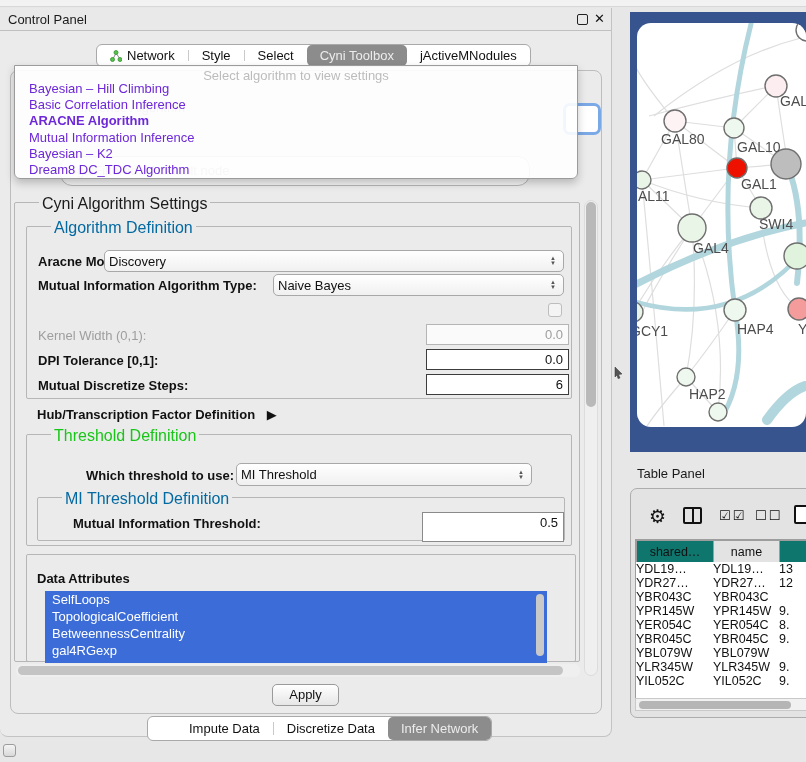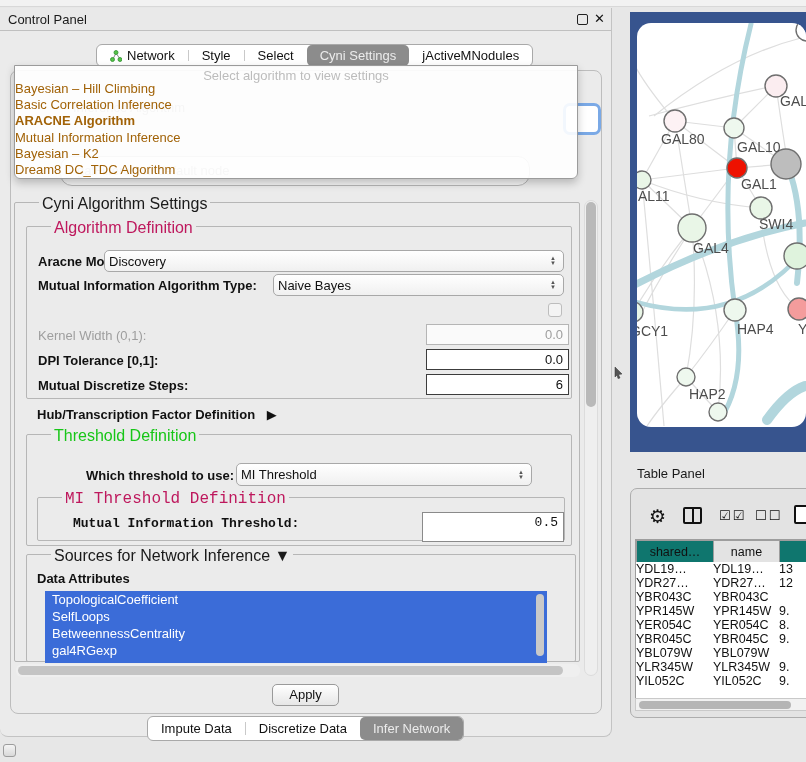--- a/index.html
+++ b/index.html
@@ -17,43 +17,43 @@
   #cp-title { left:8px; top:4px; font-size:13px; color:#1a1a1a; }
   #cp-float { left:577px; top:6px; width:11px; height:11px; border:1.5px solid #222; border-radius:2px; }
   #cp-close { left:594px; top:3px; font-size:13px; font-weight:bold; color:#111; }
 
   
   .tab-pill { background:#ffffff; border:1px solid #a9a9a9; border-radius:6px; display:flex; align-items:stretch; }
   .tab { display:flex; align-items:center; padding:0 13px; color:#111; white-space:nowrap; }
   .tab.selected { background:#8c8c8c; color:#ececec; border-radius:5px; }
   .tab-sep { width:1px; background:#c9c9c9; margin:5px 0; }
   #top-tabs { left:96px; top:36px; height:23px; }
-  #bottom-tabs { left:147px; top:708px; height:25px; }
+  #bottom-tabs { left:147px; top:708px; height:25px;padding-left:28px; }
 
   
   #inner-panel { left:10px; top:62px; width:592px; height:644px; border:1px solid #bdbdbd; border-radius:8px; background:#ebebeb; }
 
   
   .ghost-text { color:#9a9a9a; }
   #ghost-combo { left:60px; top:148px; width:470px; height:30px; border:1px solid #b5b5b5; border-radius:12px; background:#f4f4f4; z-index:1; }
   #ghost-combo span { position:absolute; left:16px; top:6px; color:#a8a8a8; }
   #ghost-label { left:73px; top:92px; z-index:1; }
   #ghost-focus-ring { left:563px; top:95px; width:38px; height:32px; border:3px solid #7aa9e6; border-radius:7px; background:#fff; z-index:1; }
 
   
   #algo-popup { left:14px; top:57px; width:564px; height:114px; background:rgba(255,255,255,0.90);
     border:1px solid #9b9b9b; border-radius:0 0 6px 6px; box-shadow:0 4px 9px rgba(0,0,0,0.22); z-index:2; }
   #algo-placeholder { text-align:center; color:#bcbcbc; padding-top:2px; height:15px; }
-  .algo-item { height:16.2px; line-height:16.2px; padding-left:0; color:#a16207; }
+  .algo-item { height:16.2px; line-height:16.2px; padding-left:14px; color:#6d28d9; }
   .algo-item.selected { font-weight:bold; }
 
   
   .group { position:absolute; border:1px solid #b6b6b6; border-radius:2px; }
   .group-label { position:absolute; top:-8px; left:24px; background:#ebebeb; padding:0 3px; font-size:16px; }
-  .lbl-black { color:#1a1a1a; } .lbl-blue { color:#be185d; } .lbl-green { color:#17c617; }
+  .lbl-black { color:#1a1a1a; } .lbl-blue { color:#0369a1; } .lbl-green { color:#17c617; }
   .bold { font-weight:bold; }
   .disabled { color:#9e9e9e; }
 
   .combo { position:absolute; background:linear-gradient(#ffffff,#f0f0f0); border:1px solid #a8a8a8;
     border-radius:5px; display:flex; align-items:center; padding-left:4px; }
   .combo .spin { position:absolute; right:7px; top:0; height:100%; display:flex; flex-direction:column; justify-content:center; color:#555; }
   .combo .spin i { font-style:normal; font-size:6px; line-height:5px; }
 
   .field { position:absolute; background:#fff; text-align:right; padding:2px 5px 0 0; font-size:13px; }
   .field.dark { border:1.5px solid #3c3c3c; }
@@ -130,21 +130,21 @@
     </div>
     <div class="tab-sep"></div>
     <div class="tab">
         <span>Style</span>
       </div>
     <div class="tab-sep"></div>
     <div class="tab">
         <span>Select</span>
       </div>
     <div class="tab selected">
-        <span>Cyni Settings</span>
+        <span>Cyni Toolbox</span>
       </div>
     <div class="tab">
         <span>jActiveMNodules</span>
       </div>
   </div>
 
   <div class="abs" id="inner-panel"></div>
 
   <div class="abs ghost-text" id="ghost-label">Inference Algorithm</div>
   <div class="abs" id="ghost-combo">
@@ -209,36 +209,32 @@
 
     <div class="abs bold" style="left:59px; top:33px;">Which threshold to use:</div>
     <div class="combo" style="left:209px; top:28px; width:296px; height:23px;">
       <span>MI Threshold</span>
       <span class="spin">
           <i>▲</i>
           <i>▼</i>
         </span>
     </div>
 
-    <div class="group" style="left:10px; top:62px; width:528px; height:44px;font-family:Liberation Mono, monospace;">
+    <div class="group" style="left:10px; top:62px; width:528px; height:44px;">
       <span class="group-label lbl-blue" style="background:#ebebeb;">MI Threshold Definition</span>
       <div class="abs bold" style="left:9px; top:18px;padding-left:26px;">Mutual Information Threshold:</div>
       <div class="field mid" style="left:384px; top:14px; width:142px; height:30px;">0.5</div>
     </div>
   </div>
 
   <div class="group" style="left:26px; top:546px; width:550px; height:108px;">
-    <span class="group-label lbl-black">
-      <span>Sources for Network Inference</span>
-      <span> ▼</span>
-    </span>
     <div class="abs bold" style="left:10px; top:16px;">Data Attributes</div>
     <div id="attr-list">
+      <div class="attr-item">SelfLoops</div>
       <div class="attr-item">TopologicalCoefficient</div>
-      <div class="attr-item">SelfLoops</div>
       <div class="attr-item">BetweennessCentrality</div>
       <div class="attr-item">gal4RGexp</div>
       <div id="attr-scroll-thumb"></div>
     </div>
   </div>
 
   <div class="abs" id="v-scroll-track"></div>
   <div class="abs" id="v-scroll-thumb"></div>
   <div class="abs" id="h-scroll-track"></div>
   <div class="abs" id="h-scroll-thumb"></div>

